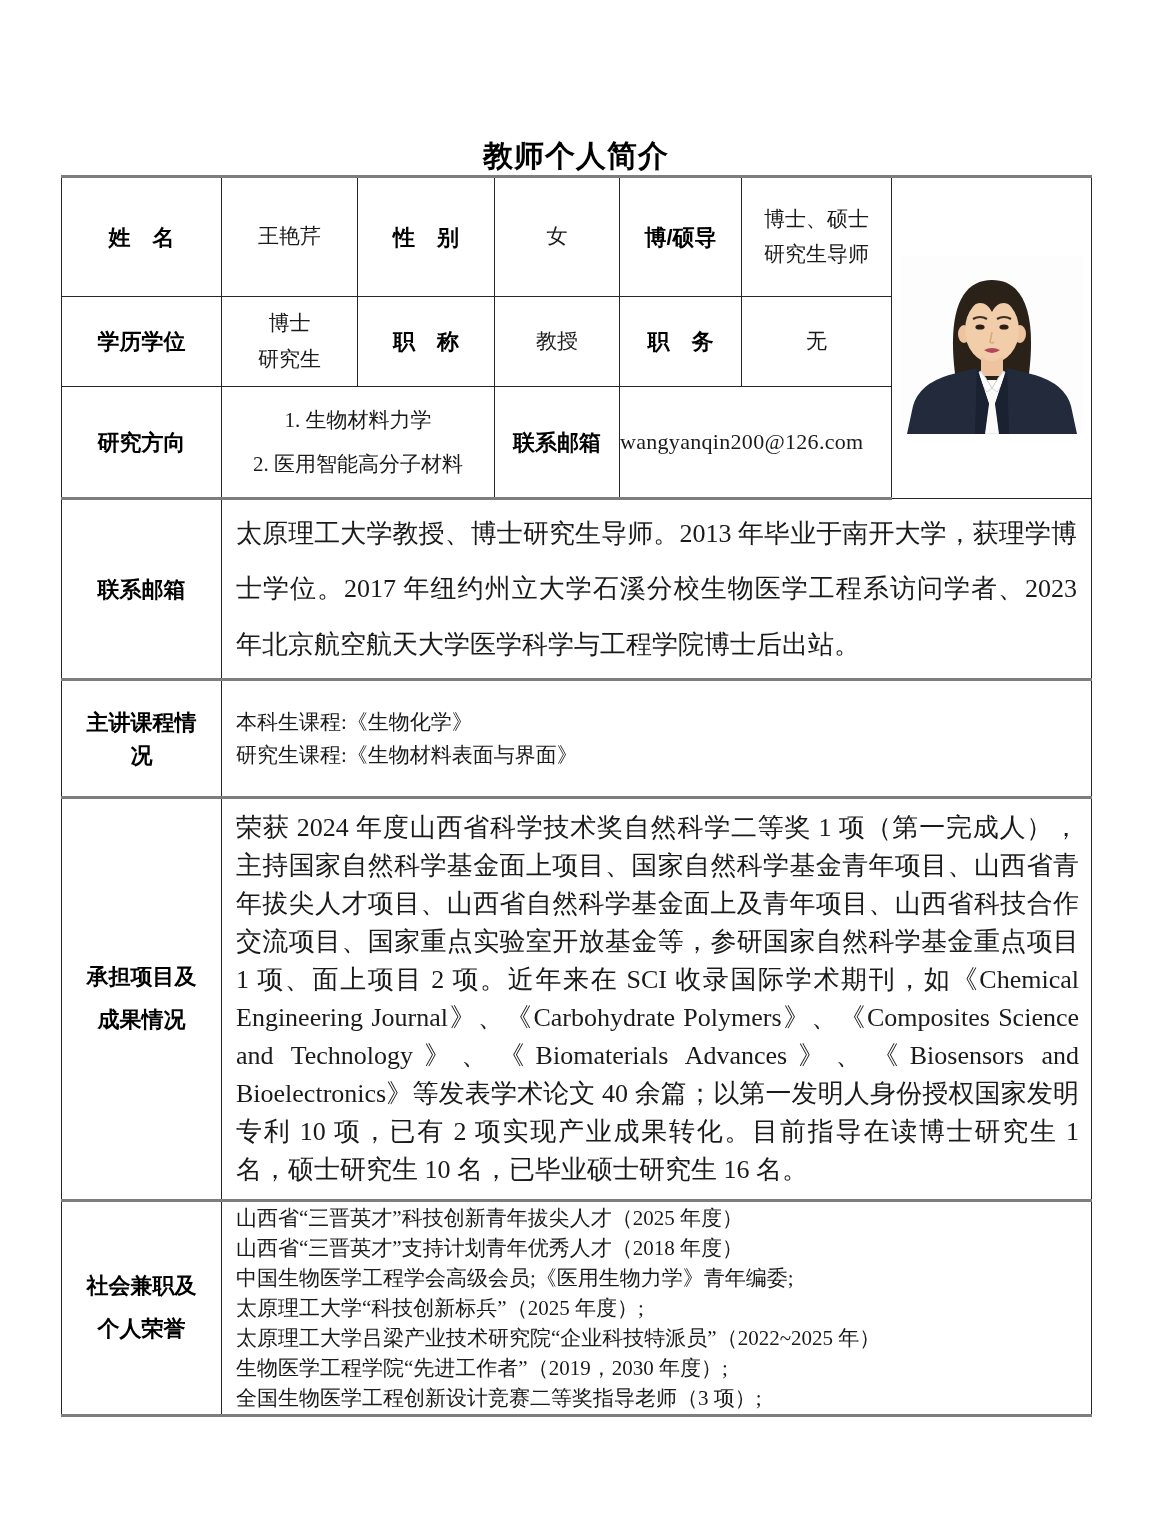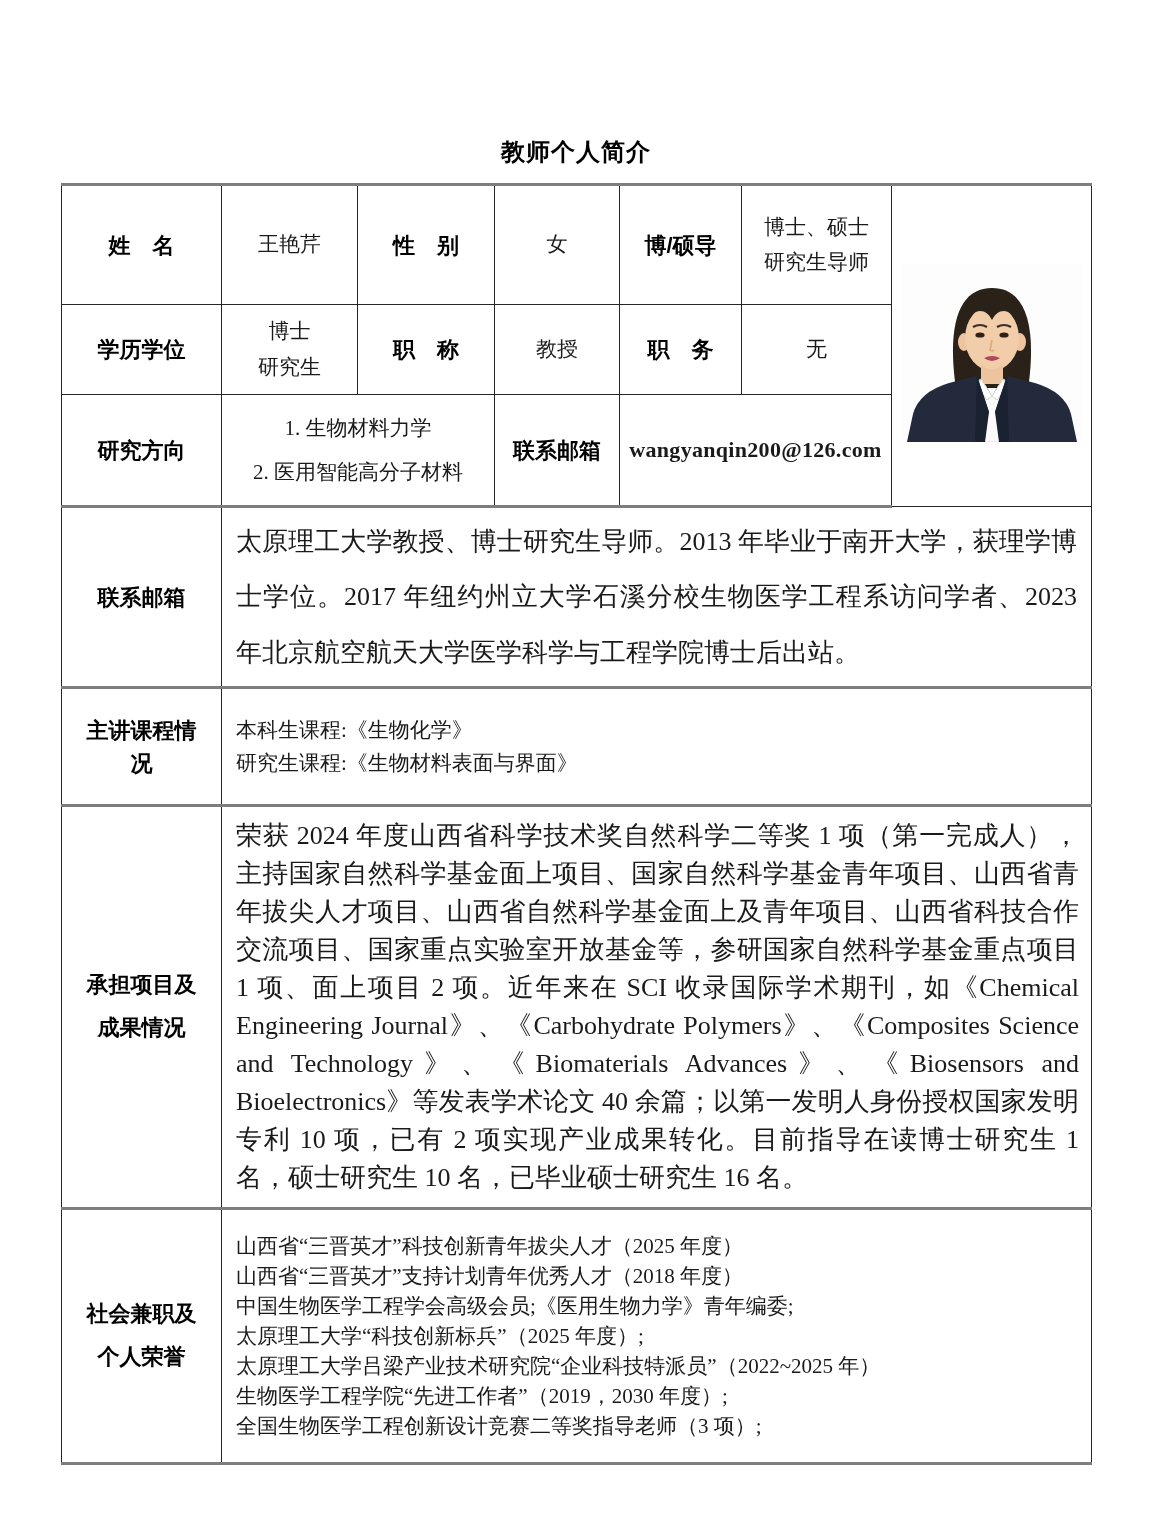--- a/index.html
+++ b/index.html
@@ -12,27 +12,27 @@
     background: #ffffff;
     overflow: hidden;
   }
   .doc-title {
     position: absolute;
     top: 136px; left: 0;
     width: 100%;
     text-align: center;
     font-family: "Liberation Sans", "DejaVu Sans", sans-serif;
     font-weight: 700;
-    font-size: 24px;
+    font-size: 30px;
     color: #000;
     letter-spacing: 1px;
   }
   table.profile {
     position: absolute;
-    left: 61px; top: 183px;
+    left: 61px; top: 175px;
     width: 1030px;
     border-collapse: collapse;
     table-layout: fixed;
     border-top: 3px solid #7e7e7e;
     border-bottom: 3px solid #7e7e7e;
     border-left: 1.5px solid #262626;
     border-right: 1.5px solid #262626;
   }
   td {
     border-left: 1.5px solid #262626;
@@ -52,37 +52,37 @@
     color: #000;
   }
   .lbl.tall { line-height: 1.95; }
   .val {
     font-size: 21px;
     text-align: center;
     white-space: pre-line;
     line-height: 1.7;
   }
   .val.wide { line-height: 2.1; }
-  .email { font-size: 22px; text-align: center; letter-spacing: 0.3px; font-weight: bold; }
+  .email { font-size: 22px; letter-spacing: 0.3px; }
   .para {
     font-size: 26px;
     text-align: justify;
     padding: 6px 14px;
     line-height: 2.12;
     white-space: normal;
   }
   .para.tight { line-height: 1.46; padding: 10px 12px 10px 14px; font-family: Liberation Serif, serif; }
   .courses {
     font-size: 21px;
     text-align: left;
     padding: 7px 14px;
     line-height: 1.55;
     white-space: pre-line;
   }
-  .honors-cell { padding: 21px 14px; }
+  .honors-cell { padding: 1px 14px; }
   .honor-line {
     font-size: 21px;
     line-height: 30px;
     text-align: left;
     white-space: nowrap;
   }
   .photo-cell { vertical-align: top; }
   .photo-wrap {
     width: 182px; height: 178px;
     margin: 78px auto 0 auto;

